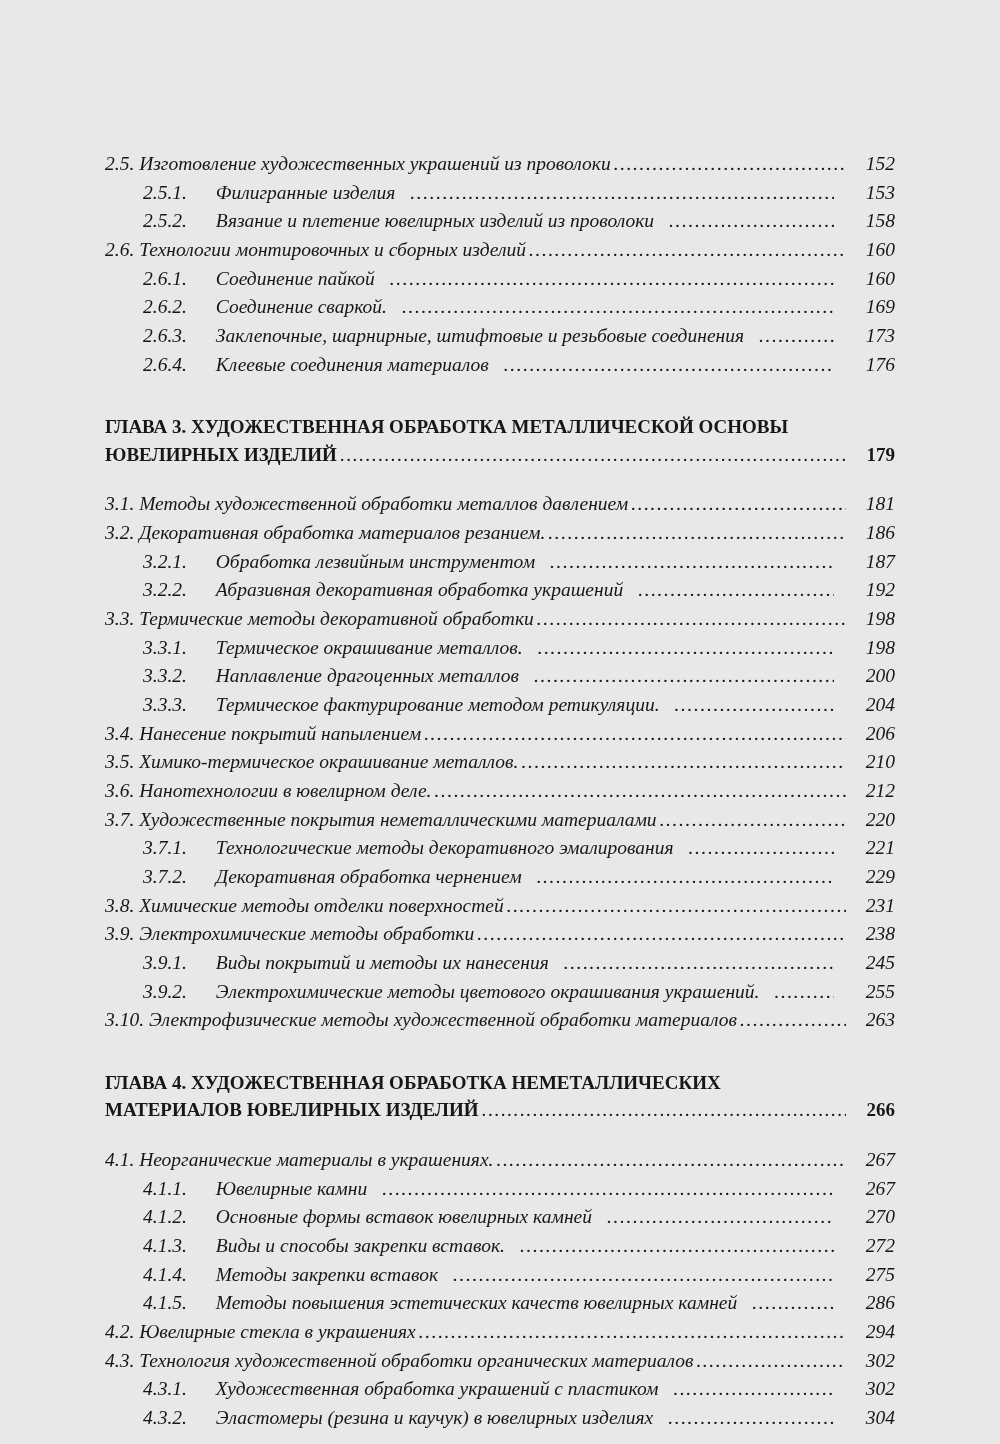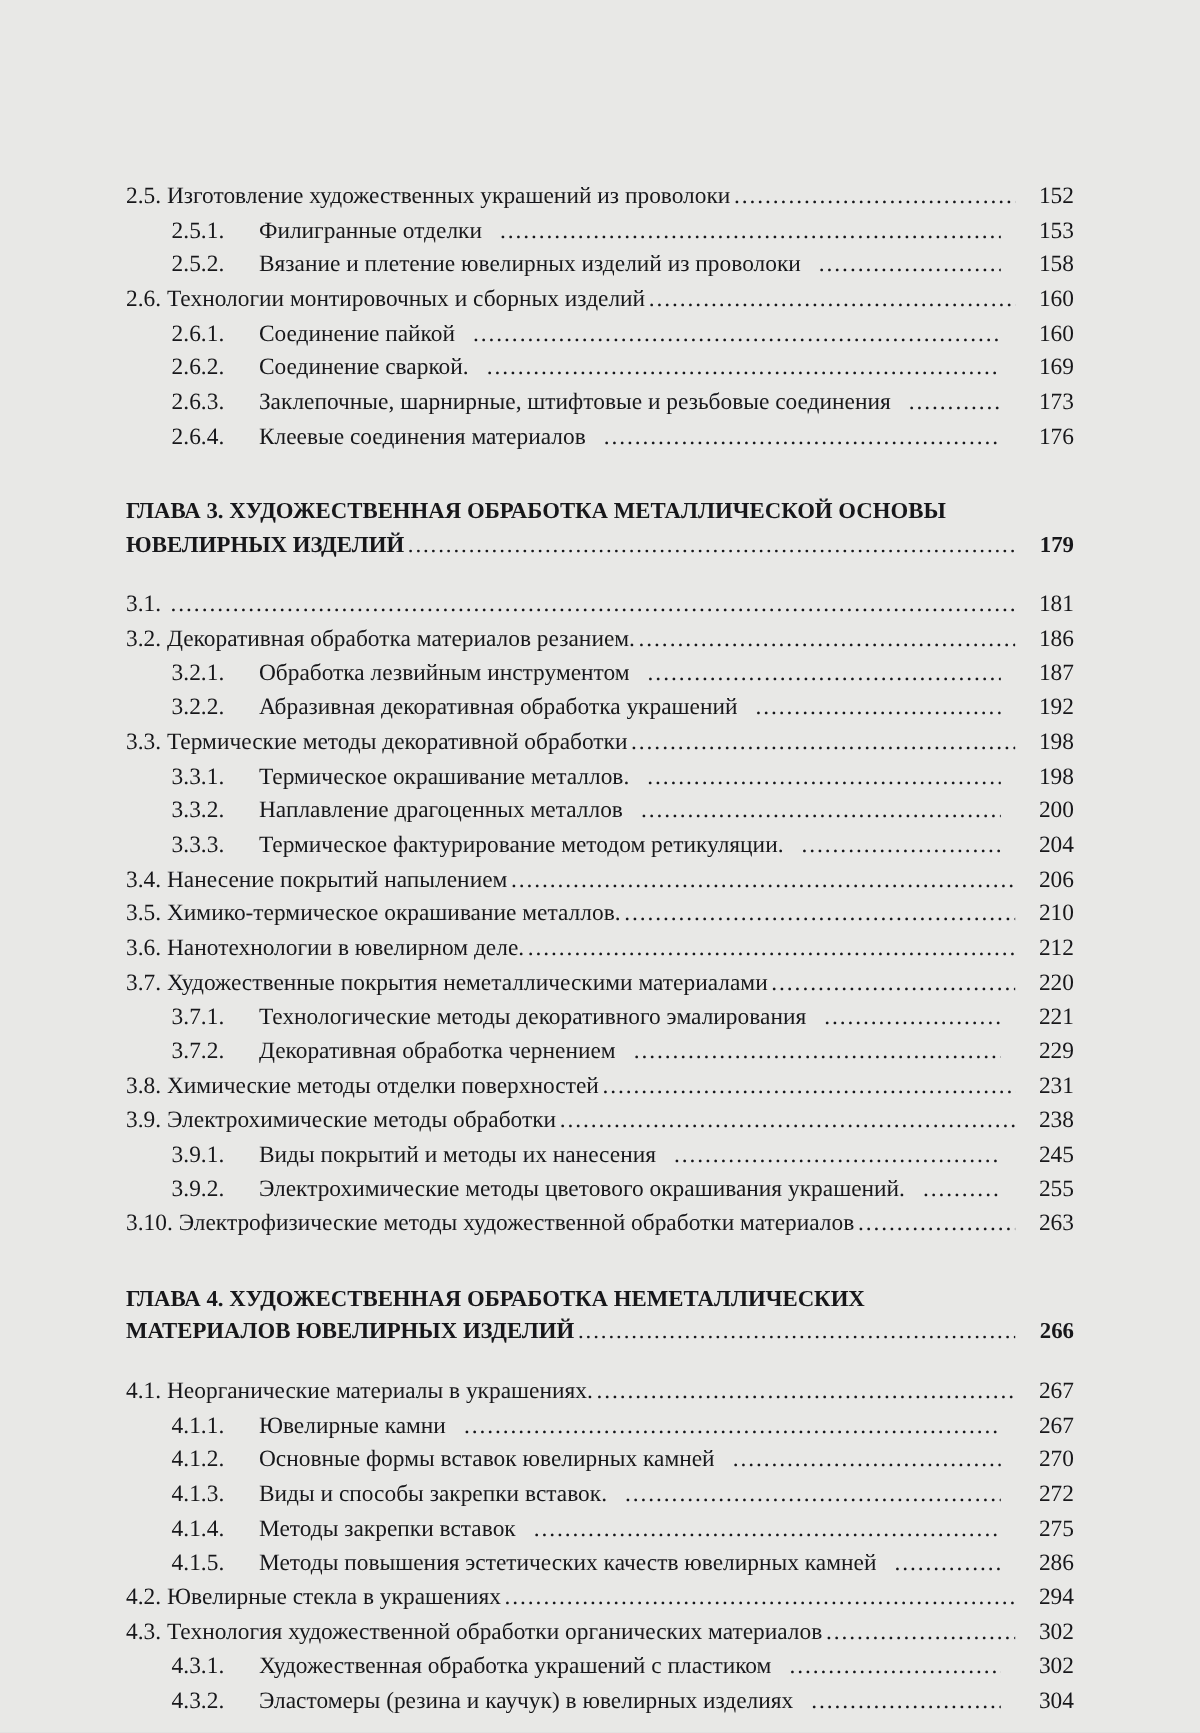--- a/index.html
+++ b/index.html
@@ -23,20 +23,21 @@
   .toc {
     width: 790px;
   }
   .entry {
     display: flex;
     align-items: center;
     font-size: 19.5px;
     line-height: 1.47;
     color: #17171a;
     white-space: nowrap;
+    font-style: italic;
   }
   .entry .num {
     display: inline-block;
     text-align: left;
     flex: 0 0 auto;
   }
   .entry .label {
     flex: 0 0 auto;
   }
   .entry .leader {
@@ -99,21 +100,21 @@
         <div class="entry lvl1">
           <span class="num">2.5.</span>
           <span>&nbsp;</span>
           <span class="label">Изготовление художественных украшений из проволоки</span>
           <span class="leader">................................................................................................................................................................</span>
           <span class="page-no">152</span>
         </div>
         <div class="entry lvl2">
           <span class="num">2.5.1.</span>
           <span>&nbsp;</span>
-          <span class="label">Филигранные отделки</span>
+          <span class="label">Филигранные изделия</span>
           <span class="leader">................................................................................................................................................................</span>
           <span class="page-no">153</span>
         </div>
         <div class="entry lvl2">
           <span class="num">2.5.2.</span>
           <span>&nbsp;</span>
           <span class="label">Вязание и плетение ювелирных изделий из проволоки</span>
           <span class="leader">................................................................................................................................................................</span>
           <span class="page-no">158</span>
         </div>
@@ -158,20 +159,21 @@
         <span class="chapter-line2">
           <span class="label">ЮВЕЛИРНЫХ ИЗДЕЛИЙ</span>
           <span class="leader">................................................................................................................................................................</span>
           <span class="page-no">179</span>
         </span>
       </div>
       <div>
         <div class="entry lvl1">
           <span class="num">3.1.</span>
           <span>&nbsp;</span>
+          <span class="label">Методы художественной обработки металлов давлением</span>
           <span class="leader">................................................................................................................................................................</span>
           <span class="page-no">181</span>
         </div>
         <div class="entry lvl1">
           <span class="num">3.2.</span>
           <span>&nbsp;</span>
           <span class="label">Декоративная обработка материалов резанием.</span>
           <span class="leader">................................................................................................................................................................</span>
           <span class="page-no">186</span>
         </div>

